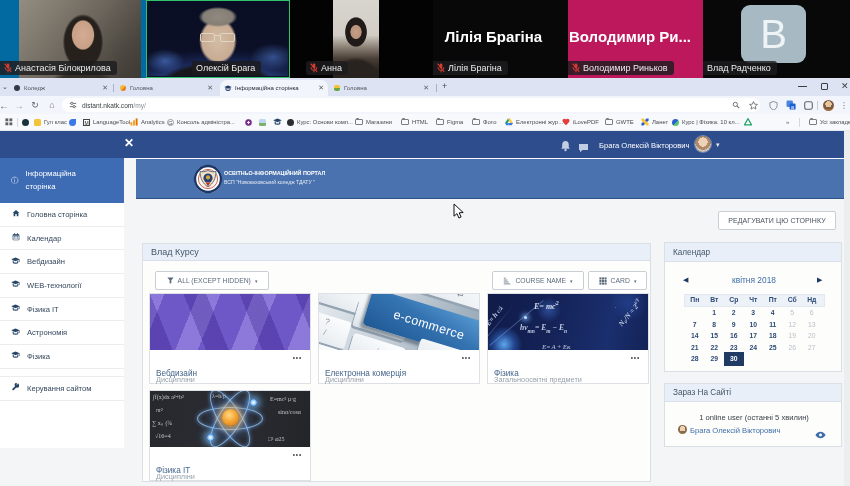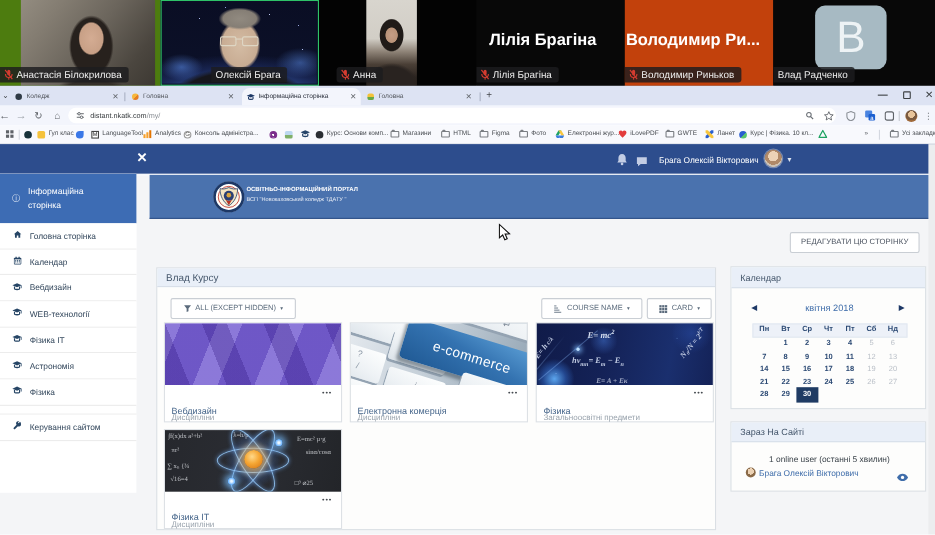--- a/index.html
+++ b/index.html
@@ -86,21 +86,21 @@
   .chalk { position:absolute; color:rgba(235,238,242,0.75); font-size:6px; font-family:"Liberation Serif",serif; }
   .key { position:absolute; background:linear-gradient(195deg,#fdfefe 0%,#eef2f5 55%,#dde4ea 100%);
          border-radius:3px; box-shadow:-1px 2.5px 0 #94a3b2; transform:rotate(17deg); }
   .pf { position:absolute; color:#e8edfa; font-family:"Liberation Serif",serif; font-style:italic; font-weight:bold; }
 </style>
 </head>
 <body>
 <div id="app">
   <div id="strip">
 
-    <div class="tile" style="left:0;width:146px;background:#4d7c0f;">
+    <div class="tile" style="left:0;width:146px;background:#0369a1;">
       <div class="abs" style="left:19px;top:0;width:122px;height:78px;background:
         radial-gradient(16px 21px at 64px 35px, #d4ac93 0%, #c8a086 66%, rgba(196,156,131,0) 73%),
         radial-gradient(26px 36px at 64px 42px, #27211d 0%, #27211d 70%, rgba(39,33,29,0) 78%),
         radial-gradient(44px 22px at 64px 86px, #37322b 0%, #332e28 60%, rgba(51,46,40,0) 78%),
         linear-gradient(128deg,#938c80 0%,#837c71 22%,#6b655c 50%,#4b463f 80%,#3d3933 100%);">
       </div>
       <div class="vlabel"><svg width="8" height="10" viewBox="0 0 8 10">
             <rect x="2.6" y="0.5" width="2.8" height="5" rx="1.4" fill="#d43c30"></rect>
             <path d="M1 4.2 Q1 7.4 4 7.4 Q7 7.4 7 4.2" fill="none" stroke="#d43c30" stroke-width="1"></path>
             <rect x="3.5" y="7.4" width="1" height="2" fill="#d43c30"></rect>
@@ -149,21 +149,21 @@
     <div class="tile" style="left:433px;width:135px;background:#080808;">
       <div class="bigname" style="padding-right:14px;top:27.5px;">Лілія Брагіна</div>
       <div class="vlabel"><svg width="8" height="10" viewBox="0 0 8 10">
             <rect x="2.6" y="0.5" width="2.8" height="5" rx="1.4" fill="#d43c30"></rect>
             <path d="M1 4.2 Q1 7.4 4 7.4 Q7 7.4 7 4.2" fill="none" stroke="#d43c30" stroke-width="1"></path>
             <rect x="3.5" y="7.4" width="1" height="2" fill="#d43c30"></rect>
             <line x1="0.6" y1="0.6" x2="7.2" y2="9" stroke="#d43c30" stroke-width="1.1"></line>
           </svg>Лілія Брагіна</div>
     </div>
 
-    <div class="tile" style="left:568px;width:135px;background:#c2410c;">
+    <div class="tile" style="left:568px;width:135px;background:#be185d;">
       <div class="bigname" style="text-align:left;padding-left:1px;top:27.5px;">Володимир  Ри...</div>
       <div class="vlabel"><svg width="8" height="10" viewBox="0 0 8 10">
             <rect x="2.6" y="0.5" width="2.8" height="5" rx="1.4" fill="#d43c30"></rect>
             <path d="M1 4.2 Q1 7.4 4 7.4 Q7 7.4 7 4.2" fill="none" stroke="#d43c30" stroke-width="1"></path>
             <rect x="3.5" y="7.4" width="1" height="2" fill="#d43c30"></rect>
             <line x1="0.6" y1="0.6" x2="7.2" y2="9" stroke="#d43c30" stroke-width="1.1"></line>
           </svg>Володимир Риньков</div>
     </div>
 
     <div class="tile" style="left:703px;width:147px;background:#080808;">

